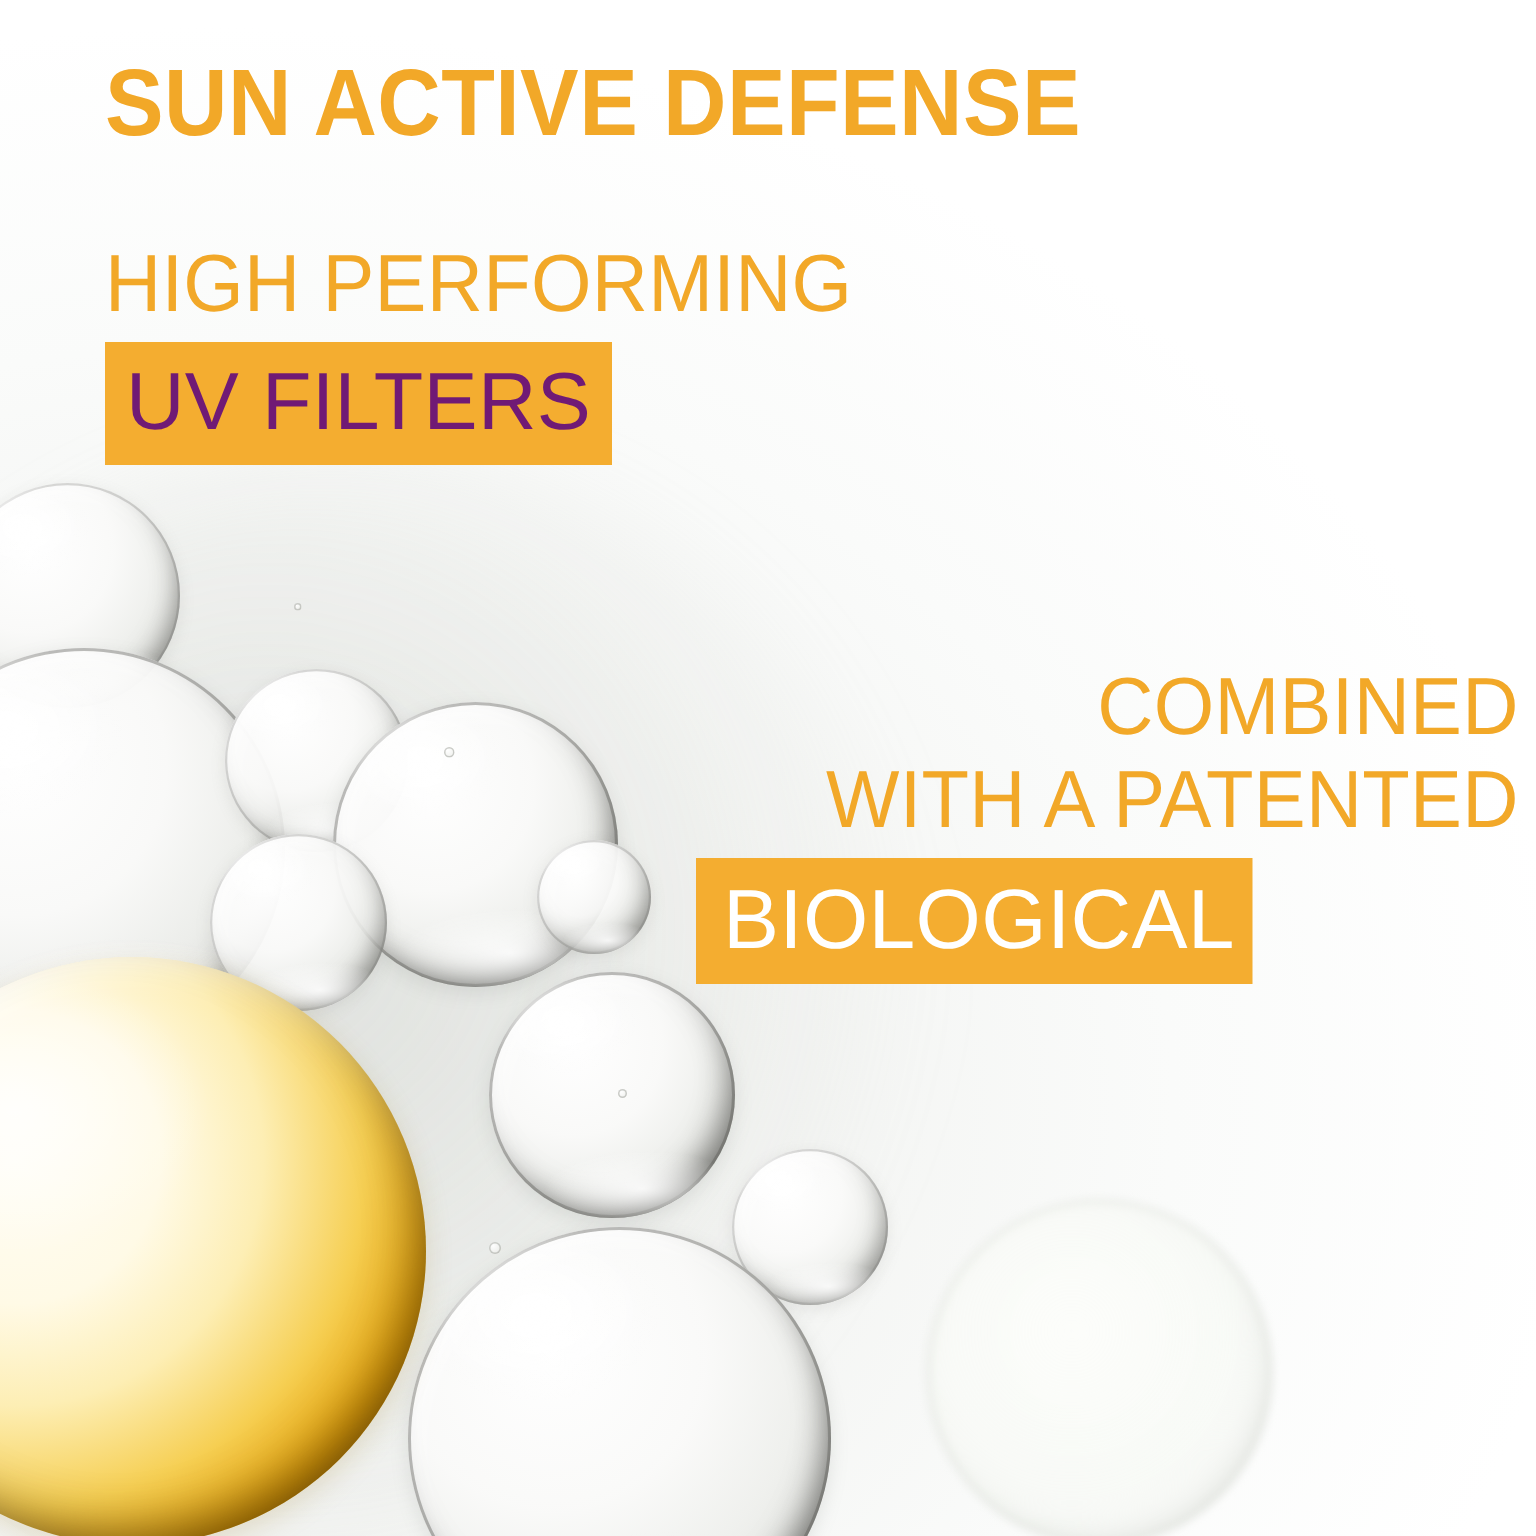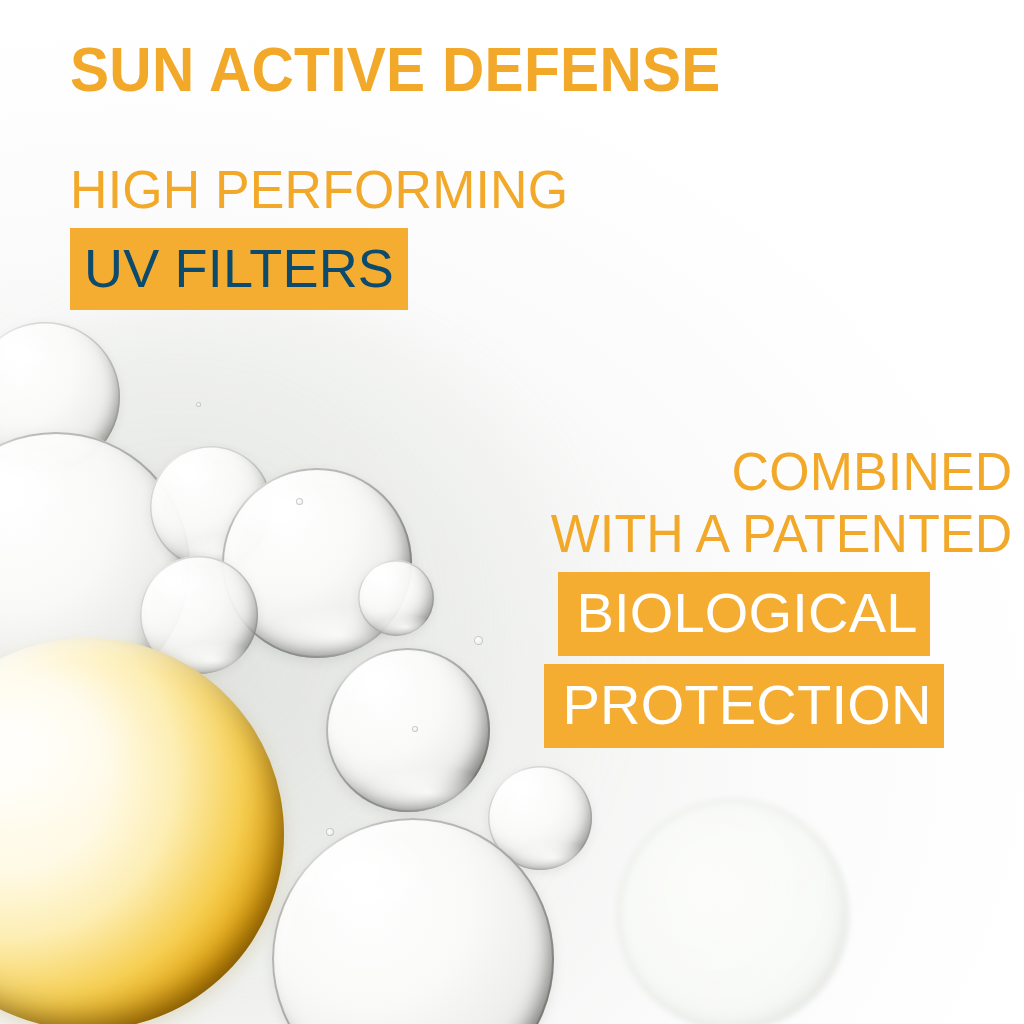--- a/index.html
+++ b/index.html
@@ -139,21 +139,21 @@
     transform: scaleX(0.96);
     transform-origin: left top;
   }
   .hl-row {
     margin-top: 12px;
     display: flex;
   }
   .hl {
     display: inline-block;
     background: #f4ad30;
-    color: #0c4a6e;
+    color: #701a75;
     font-size: 54px;
     line-height: 1.0;
     font-weight: 400;
     letter-spacing: 0.2px;
     padding: 13px 14px 15px 14px;
     white-space: nowrap;
   }
 
   .right-block {
     position: absolute;
@@ -167,21 +167,21 @@
     transform: scaleX(0.96);
     transform-origin: right top;
     white-space: nowrap;
   }
   .right-block .sub-line + .sub-line {
     margin-top: 8px;
   }
   .hl-row-right {
     margin-top: 12px;
     display: flex;
-    justify-content: center;
+    justify-content: flex-start;
   }
   .hl-row-right + .hl-row-right {
     margin-top: 8px;
   }
   .hl-right {
     display: inline-block;
     background: #f4ad30;
     color: #ffffff;
     font-size: 56px;
     line-height: 1.0;
@@ -238,18 +238,15 @@
       <span class="hl">UV FILTERS</span>
     </div>
   </div>
 
   <div class="right-block">
     <div class="sub-line">COMBINED</div>
     <div class="sub-line">WITH A PATENTED</div>
     <div class="hl-row-right">
       <span class="hl-right">BIOLOGICAL</span>
     </div>
-    <div class="hl-row-right">
-      <span class="hl-right">PROTECTION</span>
-    </div>
   </div>
 
 </div>
 
 </body></html>

